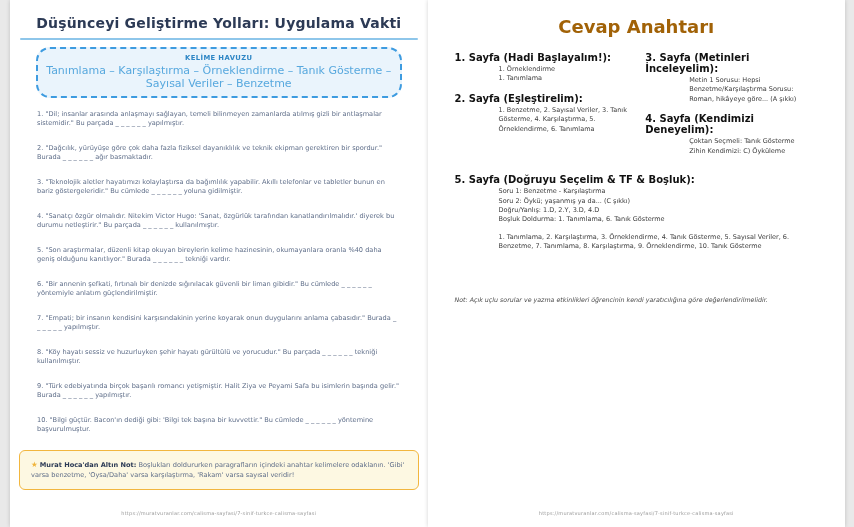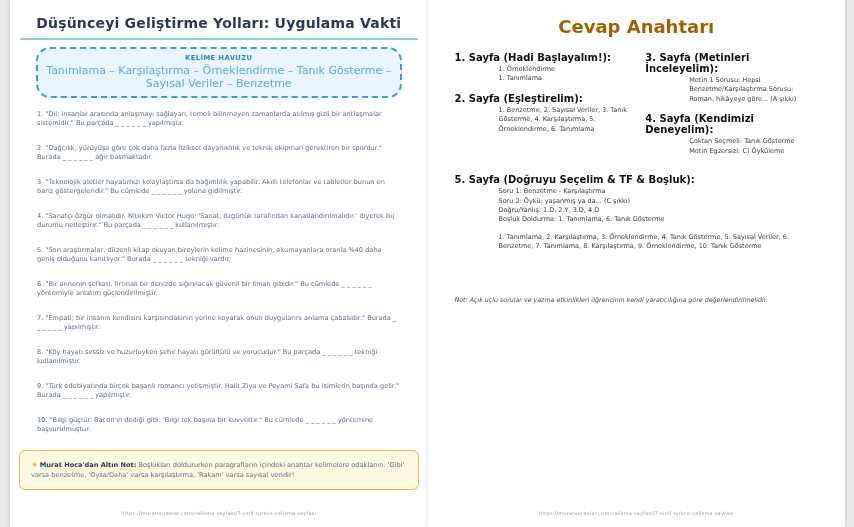--- a/index.html
+++ b/index.html
@@ -102,21 +102,21 @@
             <div class="ak-heading">3. Sayfa (Metinleri İnceleyelim):</div>
             <div class="ak-lines">
               <div class="ak-line">Metin 1 Sorusu: Hepsi</div>
               <div class="ak-line">Benzetme/Karşılaştırma Sorusu: Roman, hikâyeye göre... (A şıkkı)</div>
             </div>
           </div>
           <div class="ak-section">
             <div class="ak-heading">4. Sayfa (Kendimizi Deneyelim):</div>
             <div class="ak-lines">
               <div class="ak-line">Çoktan Seçmeli: Tanık Gösterme</div>
-              <div class="ak-line">Metin Egzersizi: C) Öyküleme</div>
+              <div class="ak-line">Zihin Kendimizi: C) Öyküleme</div>
             </div>
           </div>
         </div>
     </div>
 
     <div class="ak-full">
 
     <div class="ak-section">
           <div class="ak-heading">5. Sayfa (Doğruyu Seçelim &amp; TF &amp; Boşluk):</div>
           <div class="ak-lines">

